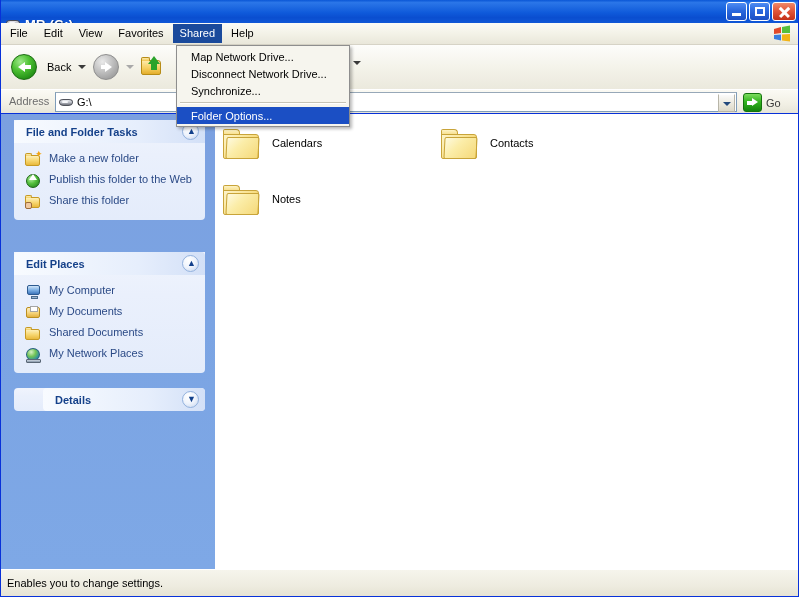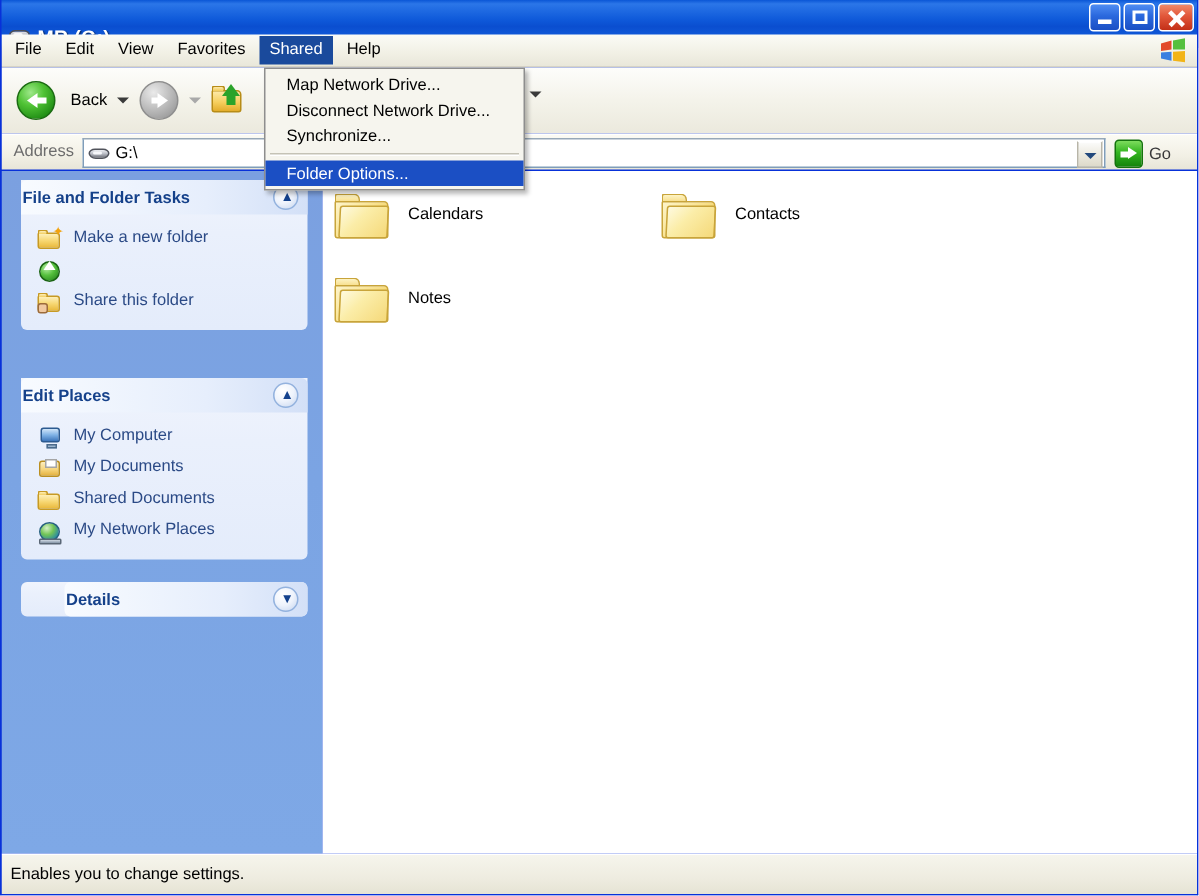--- a/index.html
+++ b/index.html
@@ -380,21 +380,21 @@
     background: linear-gradient(to right, #f8fbff 0%, #e6eefc 65%, #d3e0f7 100%);
     border-radius: 4px 4px 0 0;
     display: flex;
     align-items: center;
     position: relative;
   }
   .panel-title {
     font-size: 11px;
     font-weight: bold;
     color: #15418a;
-    margin-left: 1px;
+    margin-left: 12px;
   }
   .chev-btn {
     position: absolute;
     right: 6px; top: 3px;
     width: 17px; height: 17px;
     border-radius: 50%;
     background: radial-gradient(circle at 38% 30%, #ffffff 0%, #eef3fc 50%, #c4d4ee 100%);
     border: 1px solid #93b2de;
     box-sizing: border-box;
   }
@@ -748,20 +748,21 @@
             <span class="ic-folder"></span>
               <span class="ic-sparkle">✦</span>
           </span>
           <span class="task-label">Make a new folder</span>
         </div>
         <div class="task-row">
           <span class="task-icon">
             <span class="ic-globe"></span>
               <span class="ic-globe-arrow"></span>
           </span>
+          <span class="task-label">Publish this folder to the Web</span>
         </div>
         <div class="task-row">
           <span class="task-icon">
             <span class="ic-folder"></span>
               <span class="ic-hand"></span>
           </span>
           <span class="task-label">Share this folder</span>
         </div>
       </div>
     </div>

